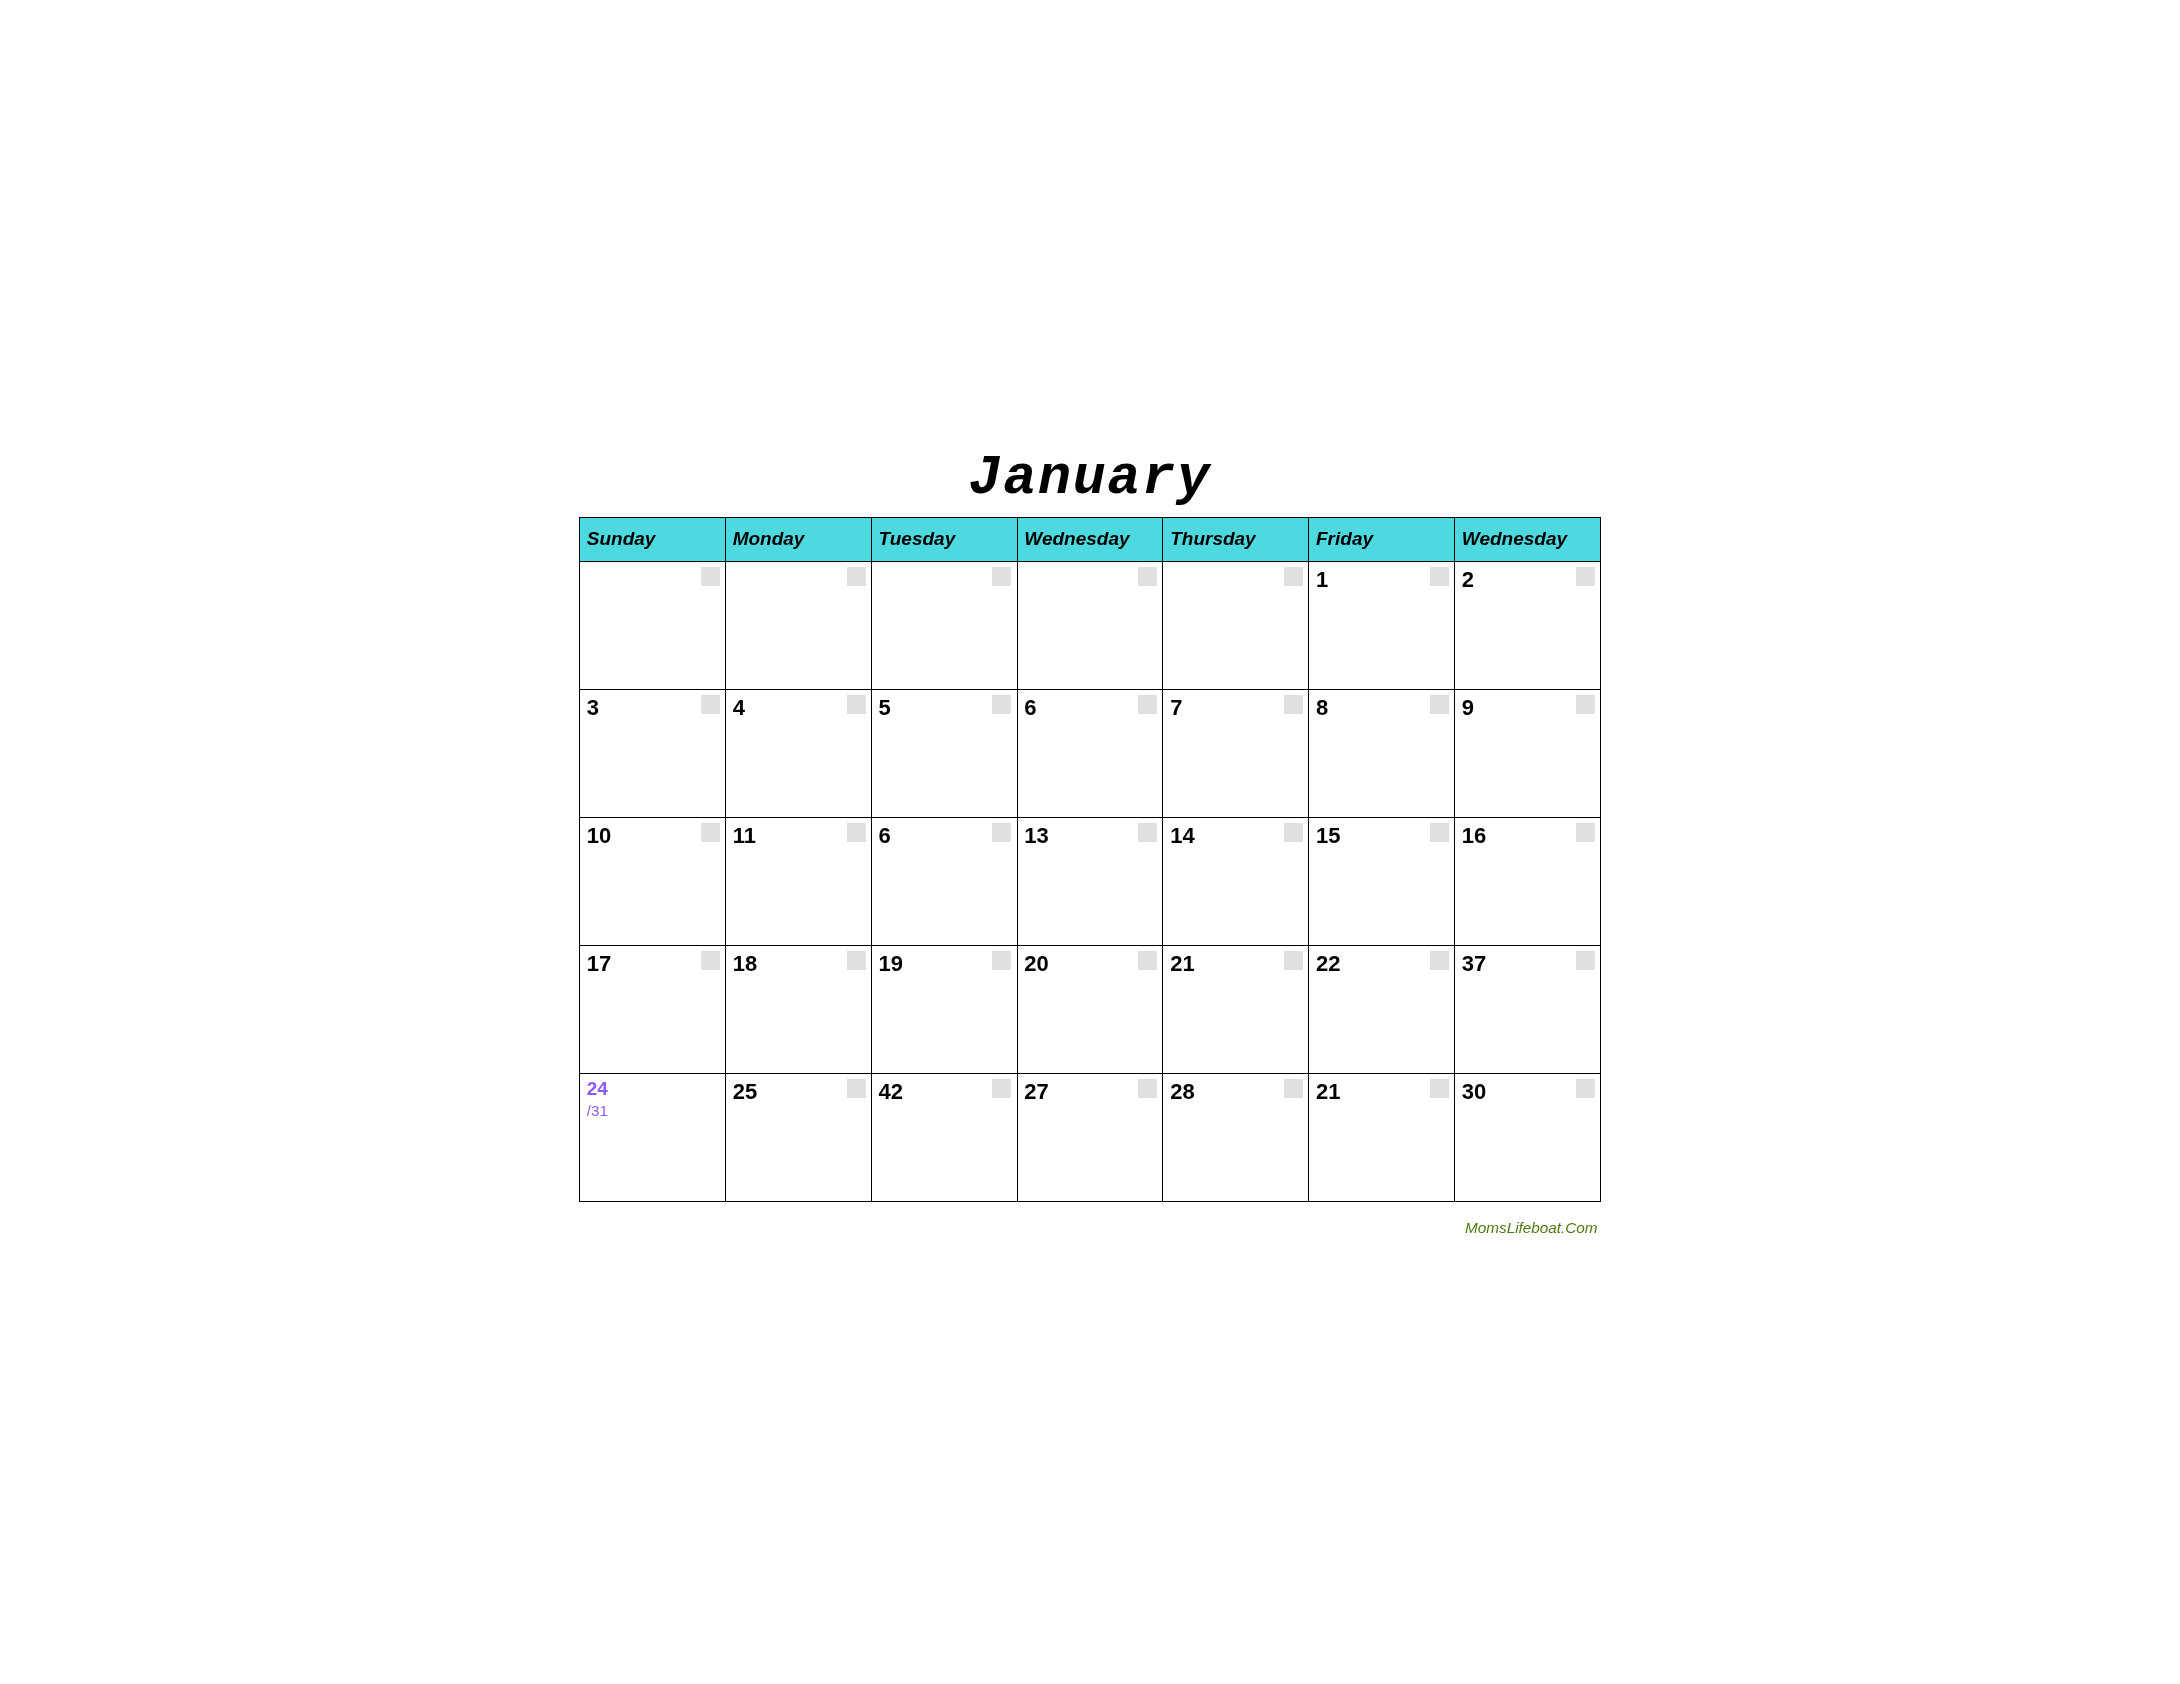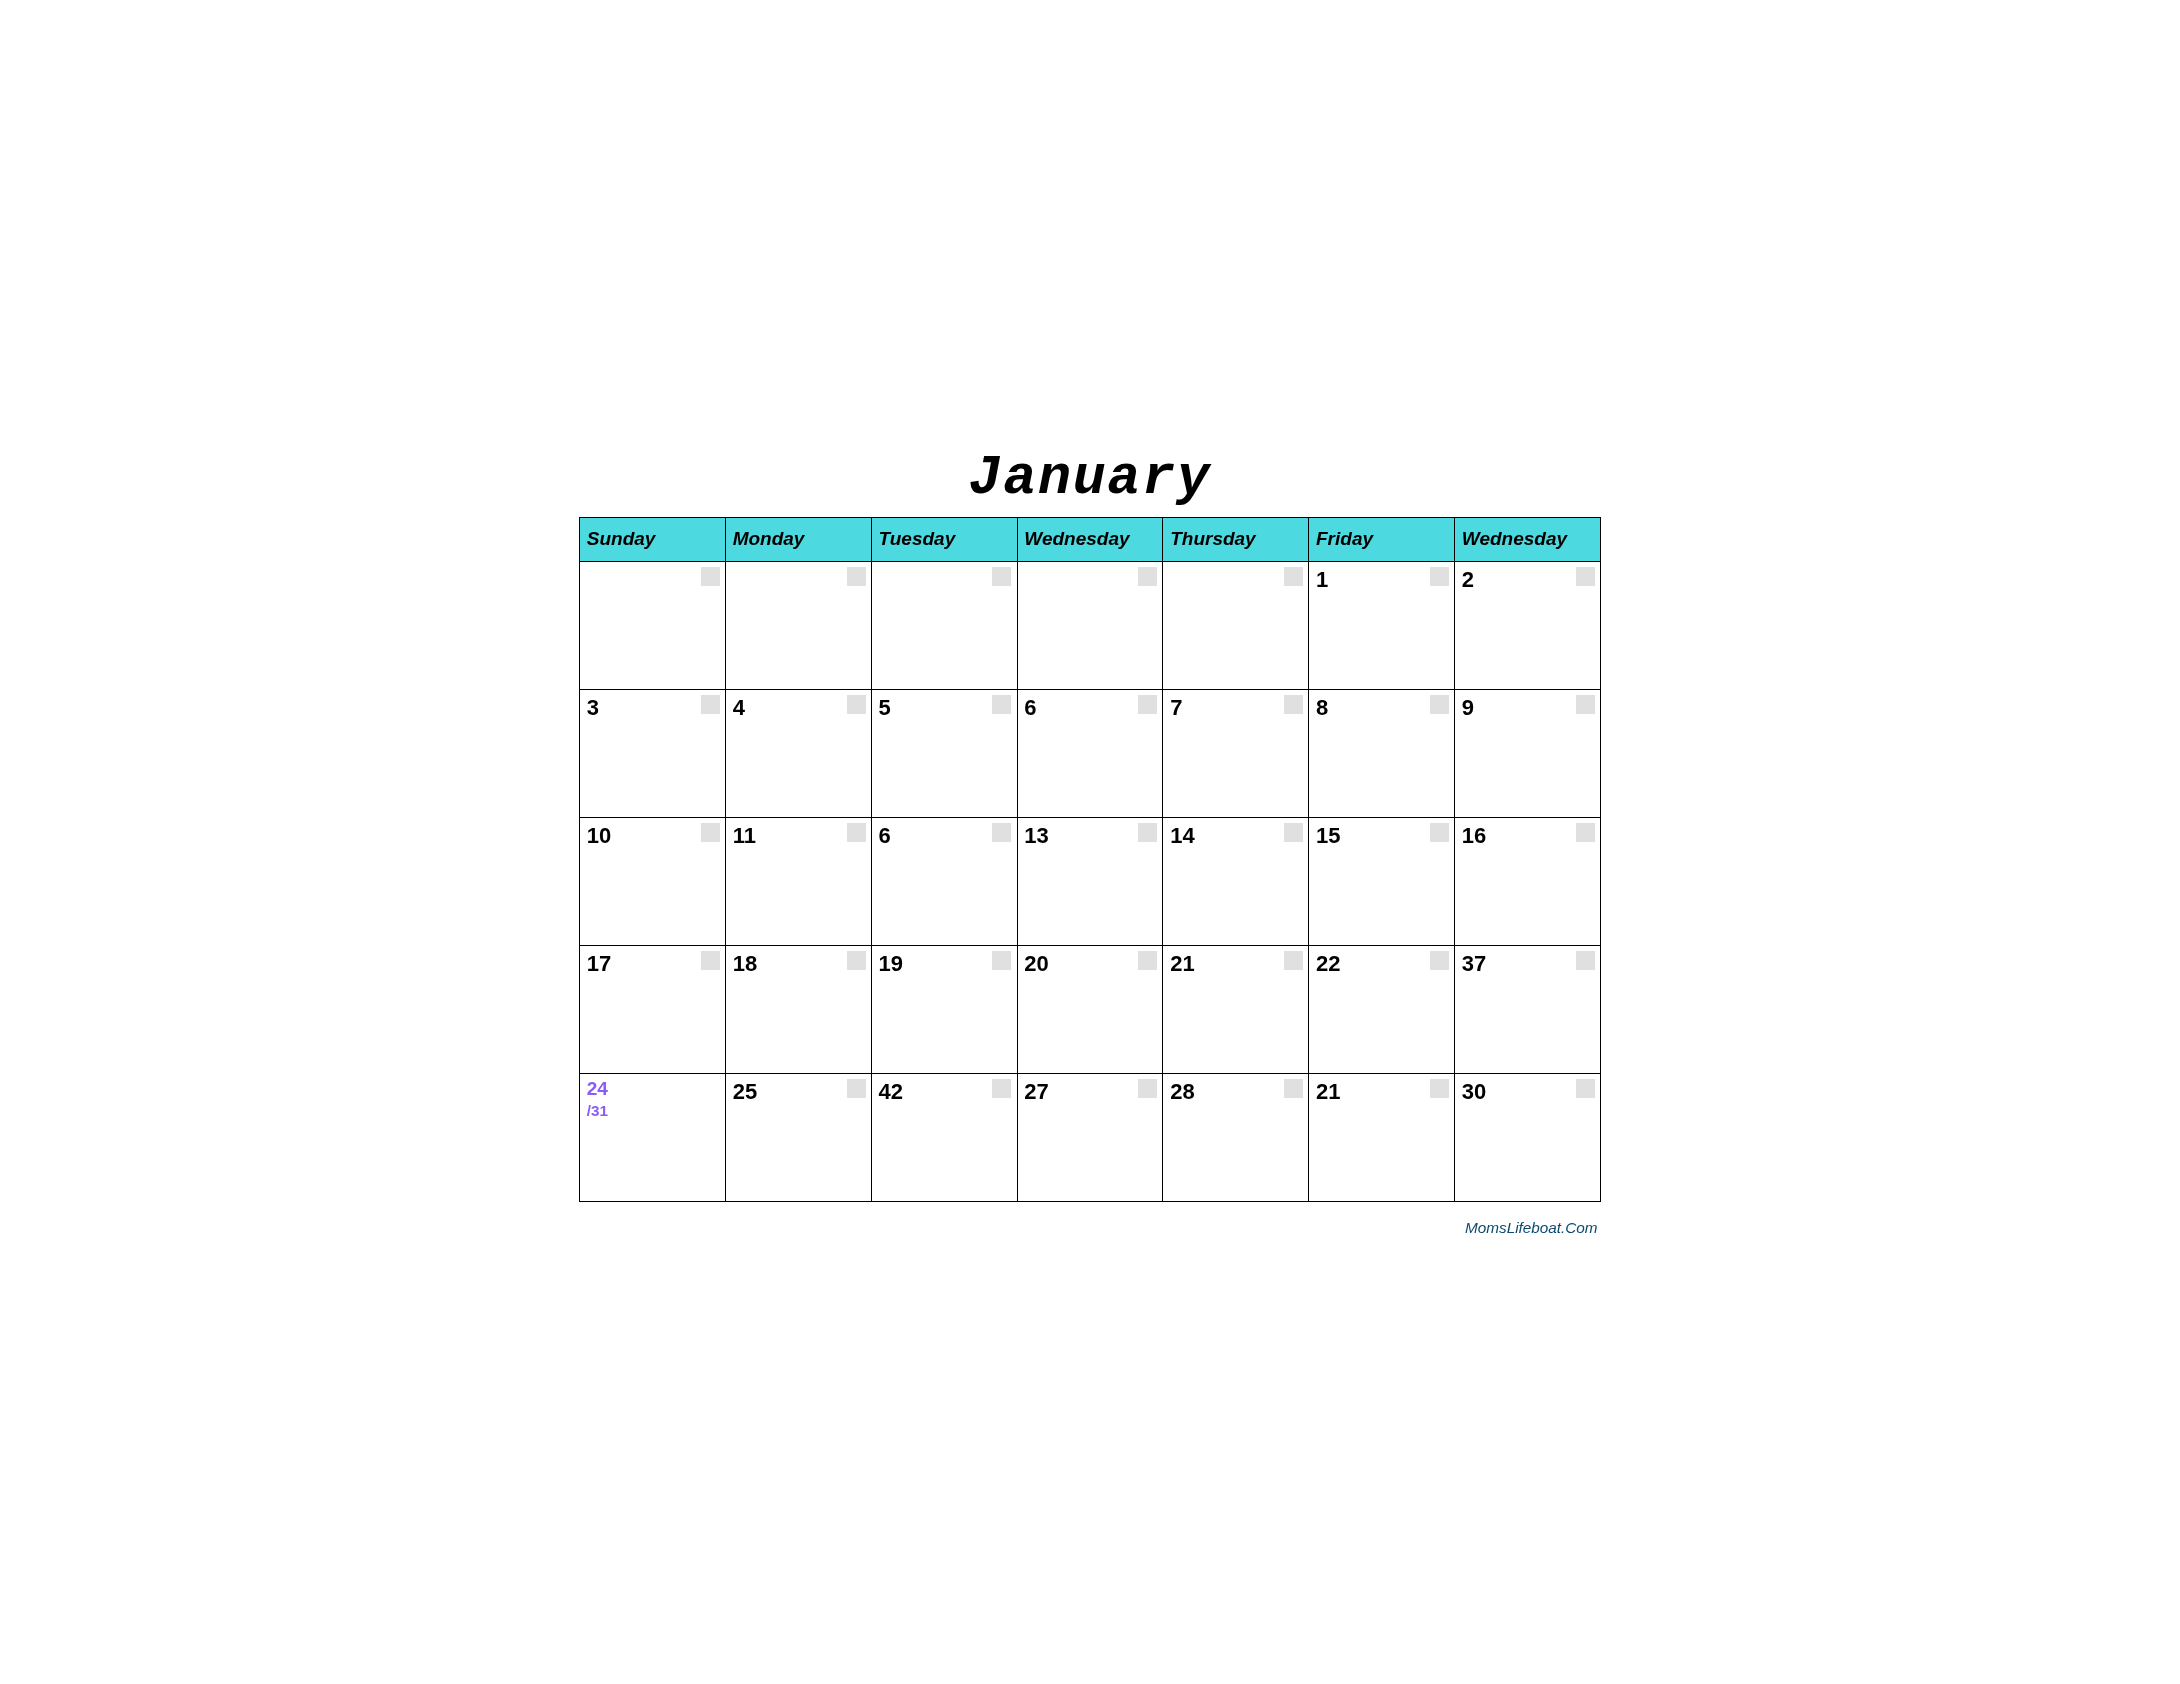--- a/index.html
+++ b/index.html
@@ -80,21 +80,21 @@
       width: 19px;
       height: 19px;
       background-color: #ccc;
       opacity: 0.6;
     }
 
     .watermark {
       text-align: right;
       font-size: 15.3px;
       font-style: italic;
-      color: #0c4a6e;
+      color: #4d7c0f;
       margin-top: 17px;
       padding-right: 3.4px;
     }
   </style>
 </head>
 <body>
 
 <div class="calendar-wrapper">
   <h1 class="calendar-title">January</h1>
 
@@ -222,21 +222,21 @@
             <div class="day-number">22</div>
             <div class="corner-mark"></div>
           </td>
           <td>
             <div class="day-number">37</div>
             <div class="corner-mark"></div>
           </td>
         </tr>
         <tr>
           <td>
-            <div class="day-number-slash"><span style="font-size:19px;font-weight:bold;">24</span><br><span style="font-size:15.3px;font-weight:bold;">/31</span></div>
+            <div class="day-number-slash"><span style="font-size:19px;font-weight:bold;">24</span><br><span style="font-size:15.3px;font-weight:normal;">/31</span></div>
           </td>
           <td>
             <div class="day-number">25</div>
             <div class="corner-mark"></div>
           </td>
           <td>
             <div class="day-number">42</div>
             <div class="corner-mark"></div>
           </td>
           <td>

